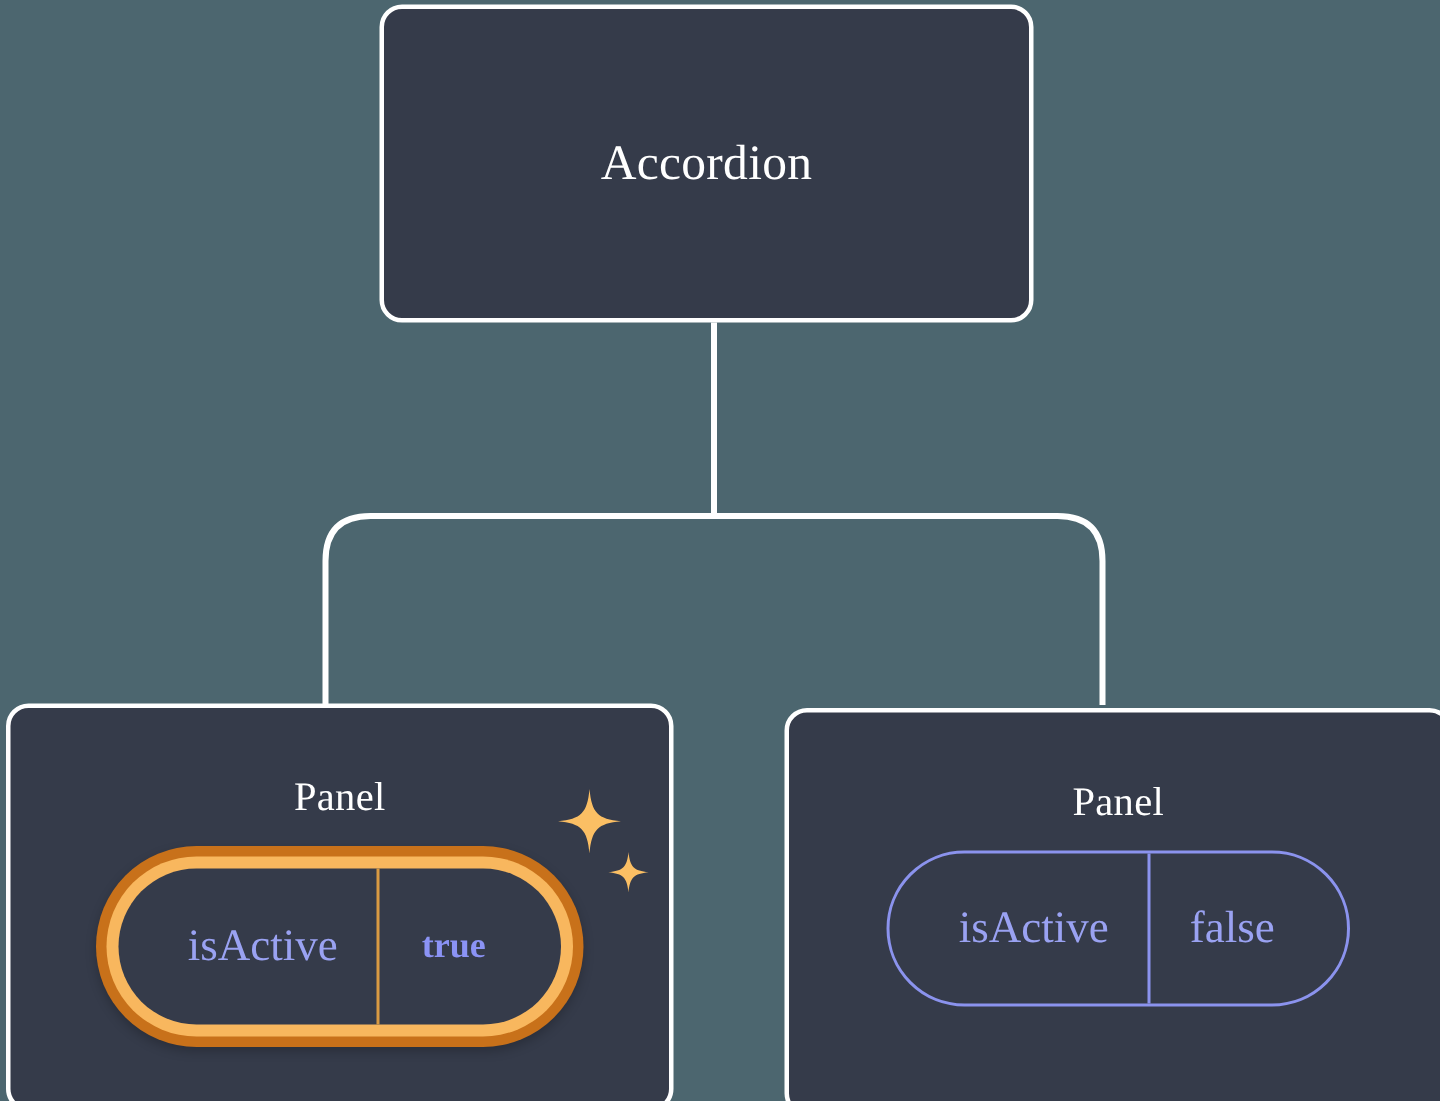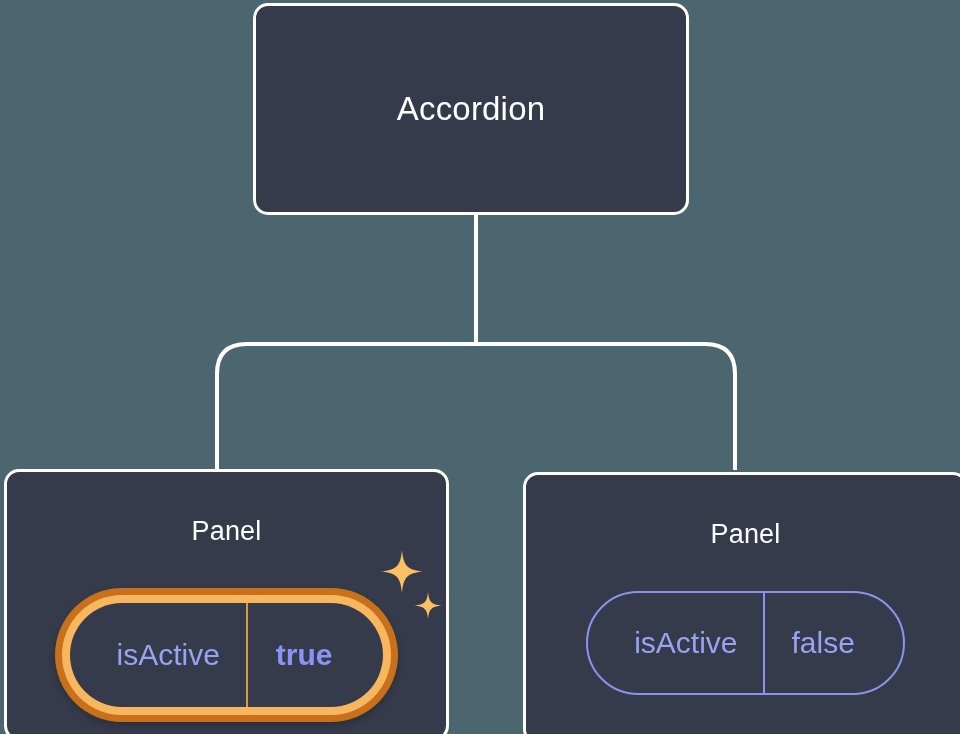--- a/index.html
+++ b/index.html
@@ -11,20 +11,21 @@
     height: 734px;
     overflow: hidden;
     font-family: "Liberation Sans", sans-serif;
     background: #4c666f;
   }
   #stage {
     position: relative;
     width: 960px;
     height: 734px;
     background: #4c666f;
+    font-family: Liberation Serif, serif;
   }
 
   
   #connectors {
     position: absolute;
     left: 0;
     top: 0;
     width: 960px;
     height: 734px;
     pointer-events: none;
@@ -72,21 +73,21 @@
     top: 469px;
   }
   .panel-right {
     left: 523px;
     top: 472px;
   }
 
   
   .pill-wrap {
     position: relative;
-    margin-top: 41px;
+    margin-top: 17px;
   }
 
   .pill {
     box-sizing: border-box;
     display: flex;
     align-items: stretch;
     border-radius: 999px;
     background: #353b4a;
   }
 
@@ -125,21 +126,21 @@
     background: #353b4a;
   }
   .pill-highlight .pill-key {
     color: #9aa2f2;
     font-size: 30px;
     font-weight: 400;
     padding: 0 26px 0 46px;
   }
   .pill-highlight .pill-val {
     color: #8b93f5;
-    font-size: 30px;
+    font-size: 24px;
     font-weight: 700;
     padding: 0 50px 0 28px;
   }
   .pill-highlight .pill-divider { background: #d99a42; }
 
   .pill-key, .pill-val {
     display: flex;
     align-items: center;
     white-space: nowrap;
     line-height: 1;

